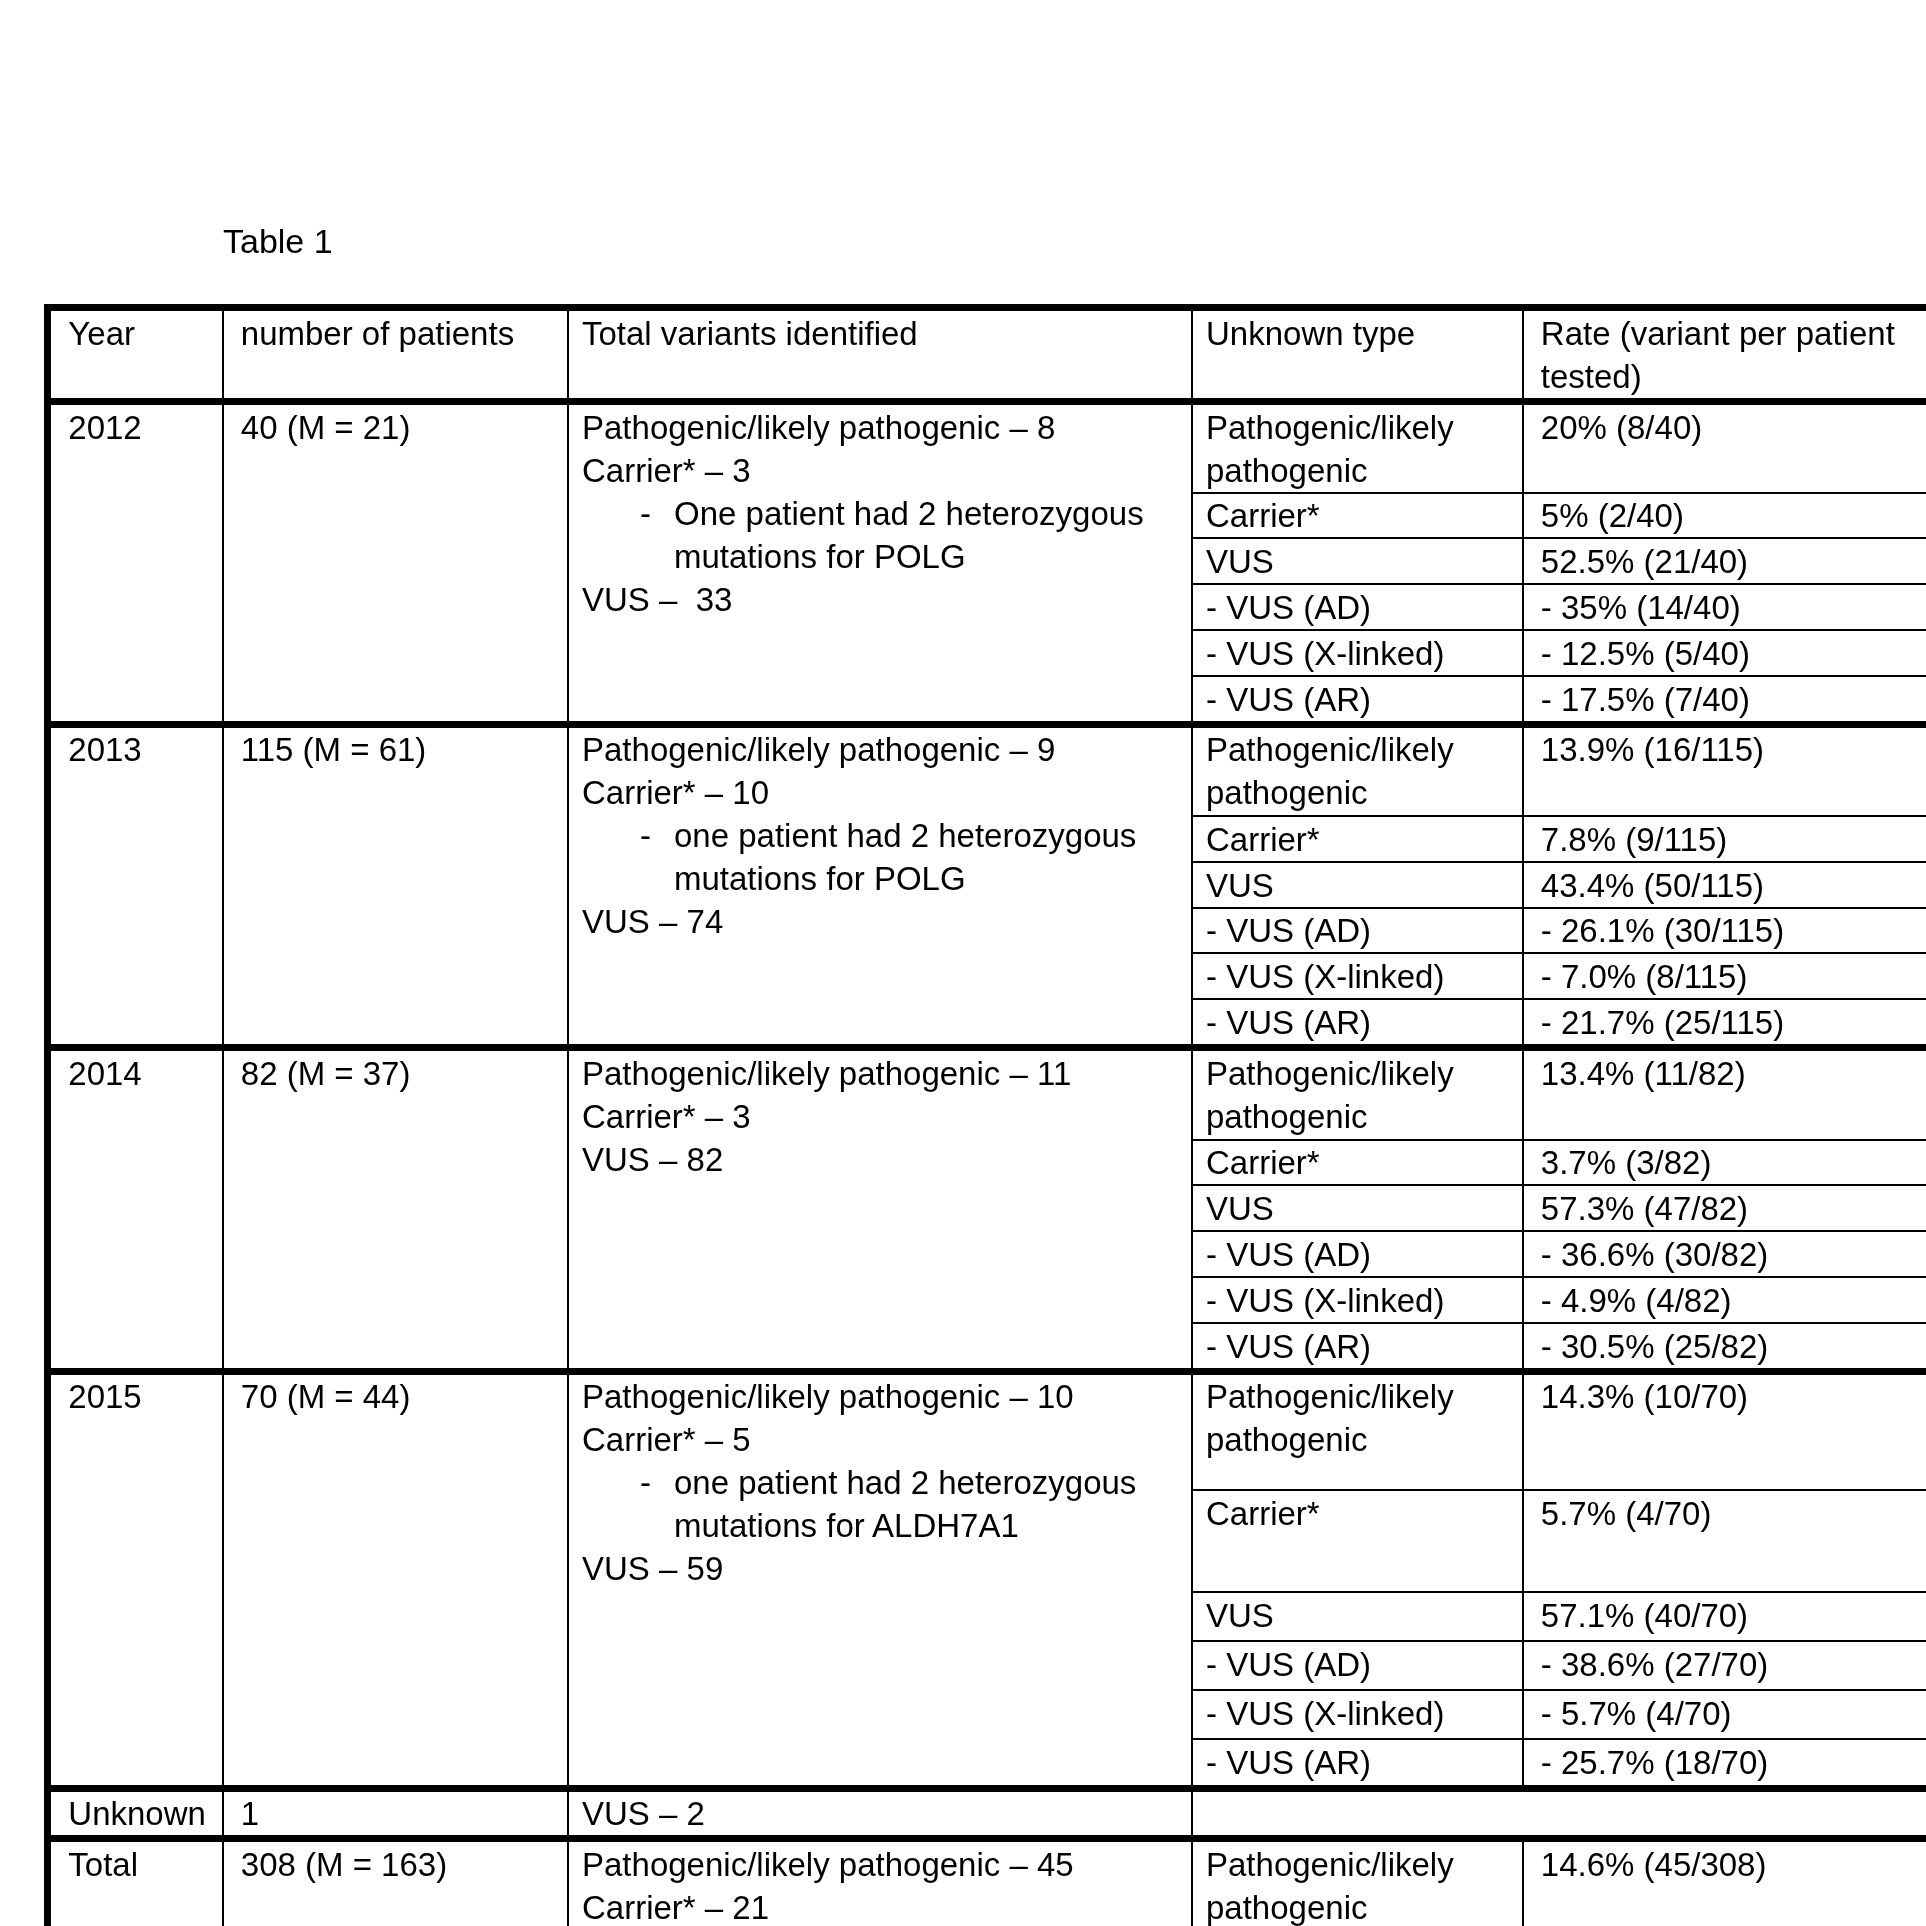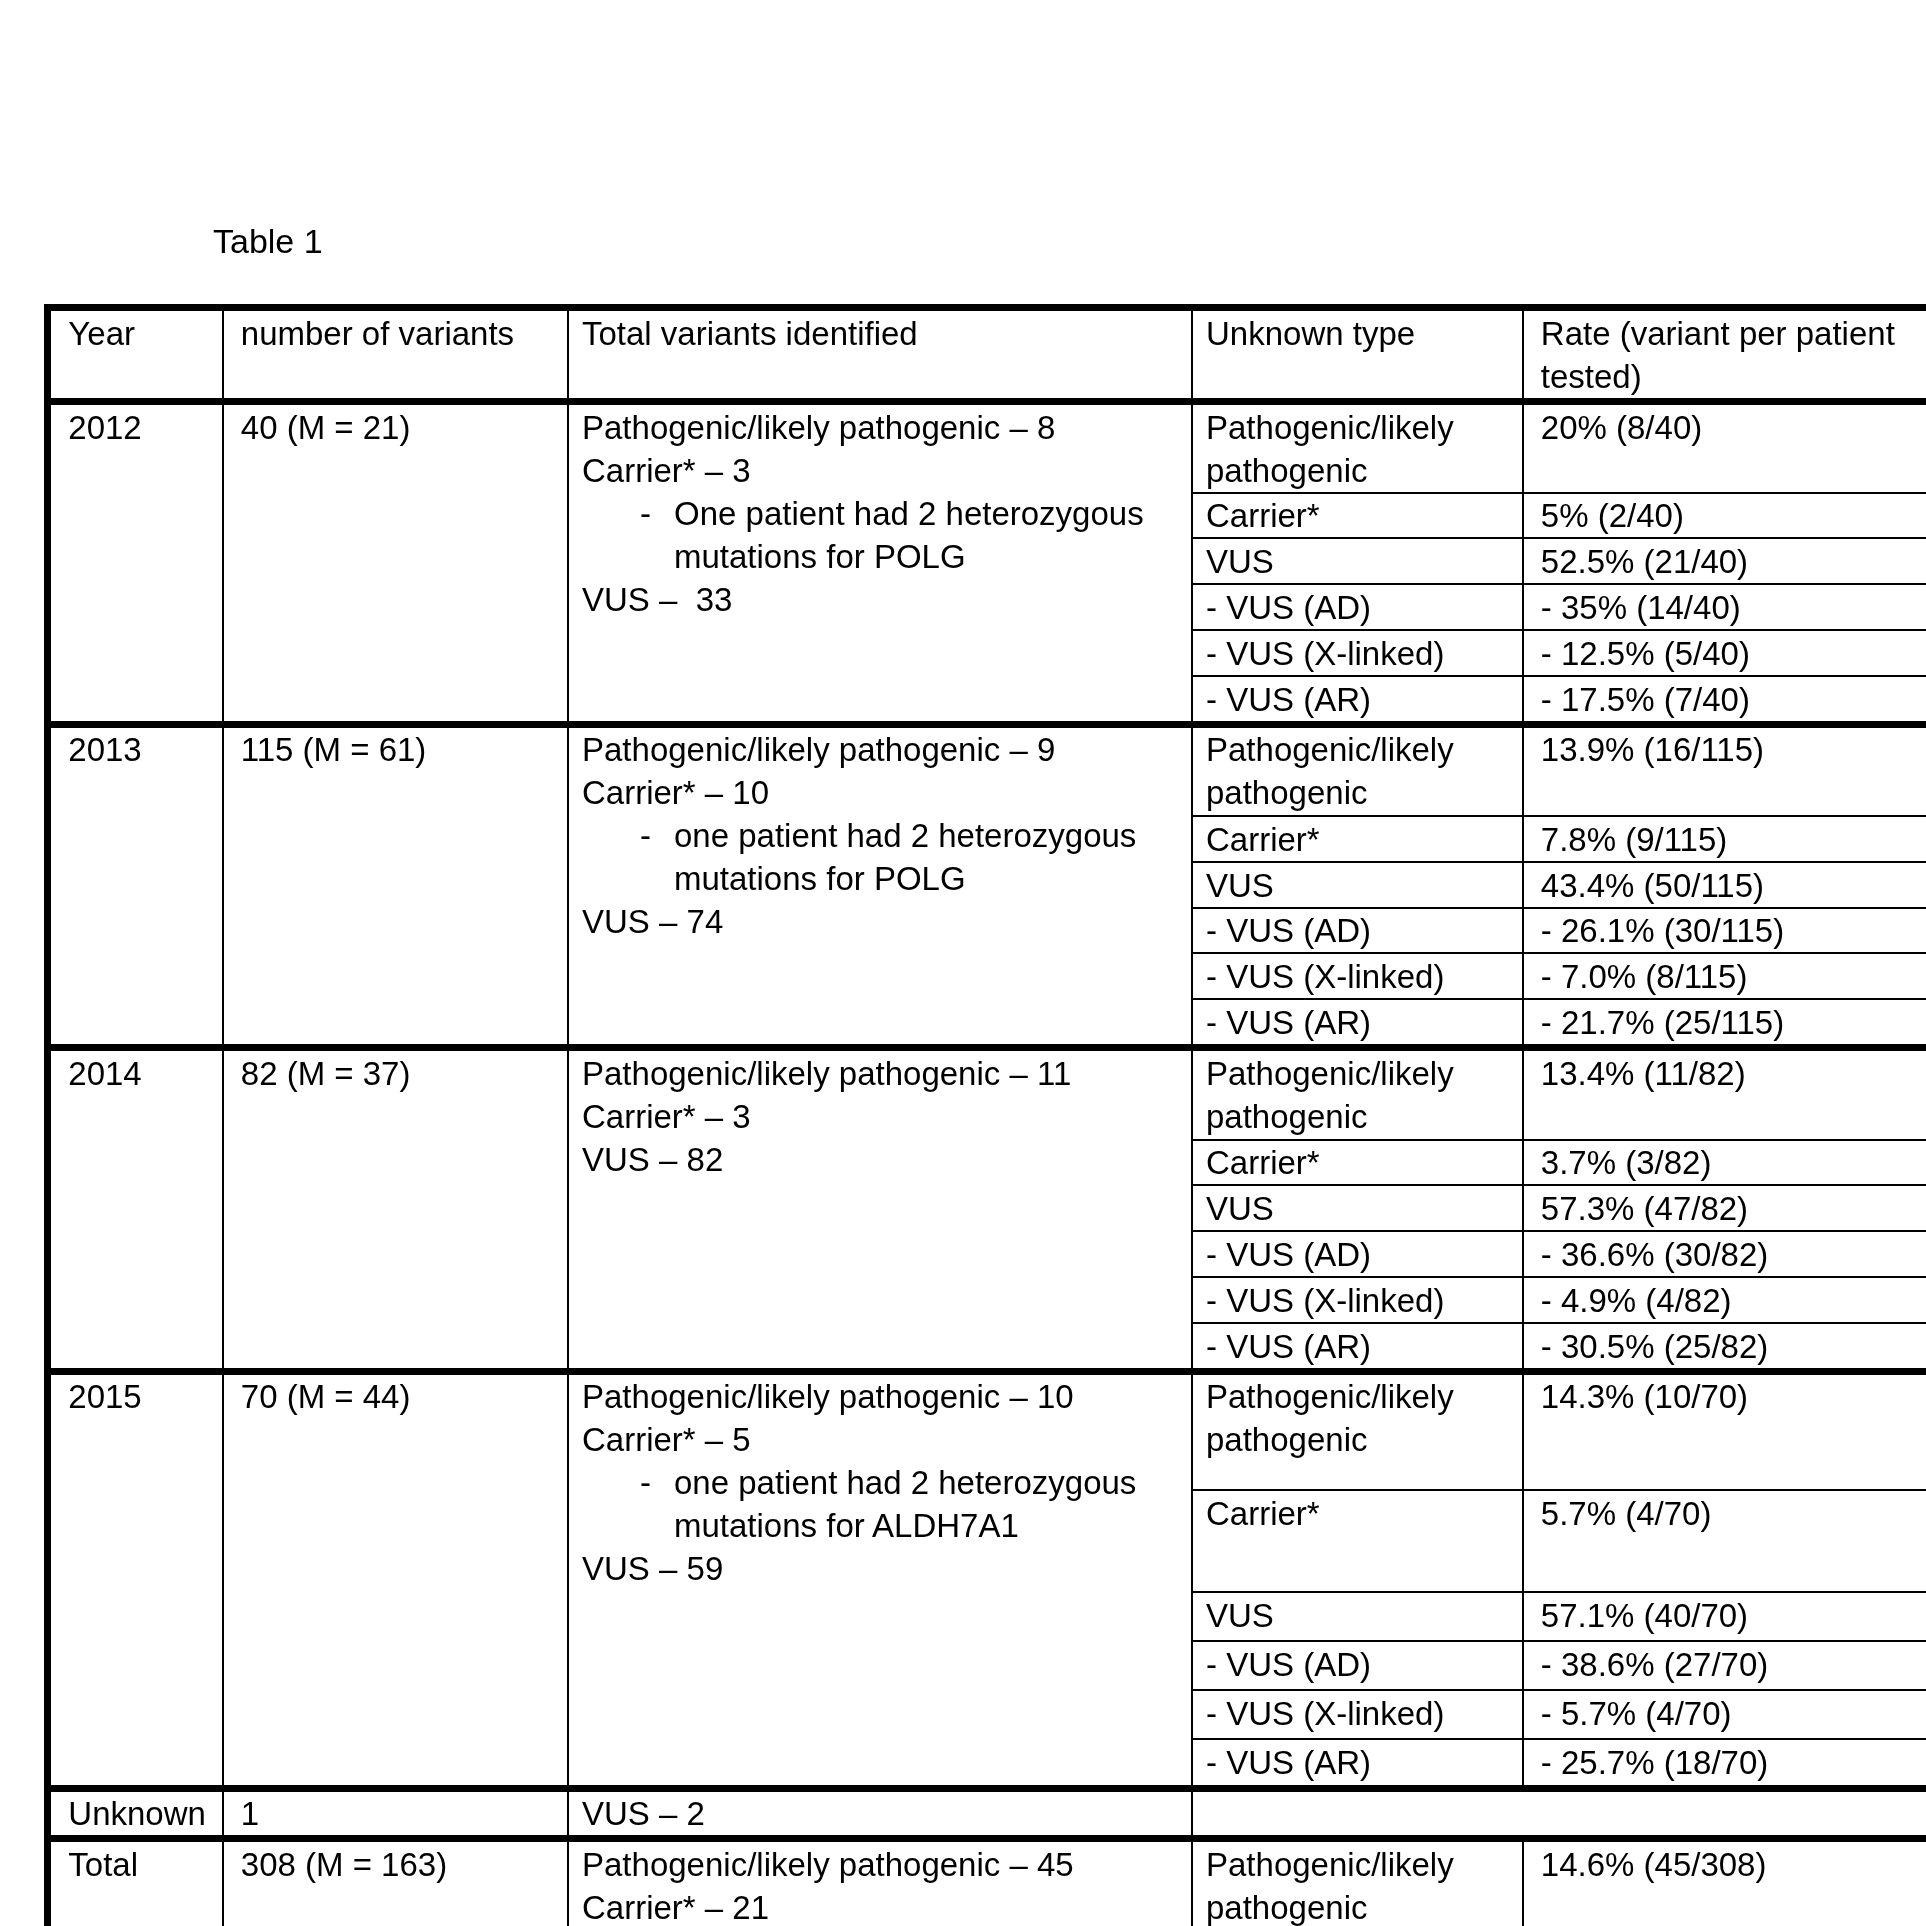--- a/index.html
+++ b/index.html
@@ -7,21 +7,21 @@
     position: relative;
     width: 1965px;
     height: 2542px;
     background: #ffffff;
     color: #000000;
     font-family: "Liberation Sans", sans-serif;
     overflow: hidden;
   }
   .doc-title {
     position: absolute;
-    left: 213px;
+    left: 223px;
     top: 220px;
     font-size: 34px;
     line-height: 43px;
     white-space: pre;
   }
   table.main {
     position: absolute;
     left: 44px;
     top: 304px;
     width: 1897px;
@@ -59,21 +59,21 @@
     <colgroup>
       <col style="width:175px">
       <col style="width:345px">
       <col style="width:624px">
       <col style="width:331px">
       <col style="width:422px">
     </colgroup>
     <thead>
       <tr style="height:89px">
         <th class="col-year">Year</th>
-        <th class="col-patients">number of variants</th>
+        <th class="col-patients">number of patients</th>
         <th>Total variants identified</th>
         <th>Unknown type</th>
         <th class="rate-cell">Rate (variant per patient
 tested)</th>
       </tr>
     </thead>
     <tbody id="table-body">
 
     <tr class="block-top" style="height: 89px;">
           <td class="col-year" rowspan="6">2012</td>

